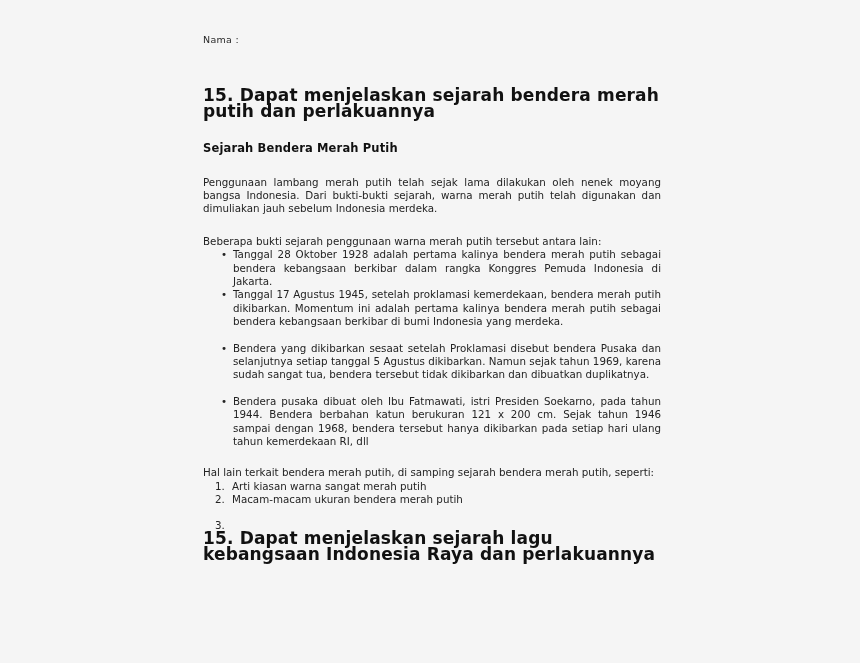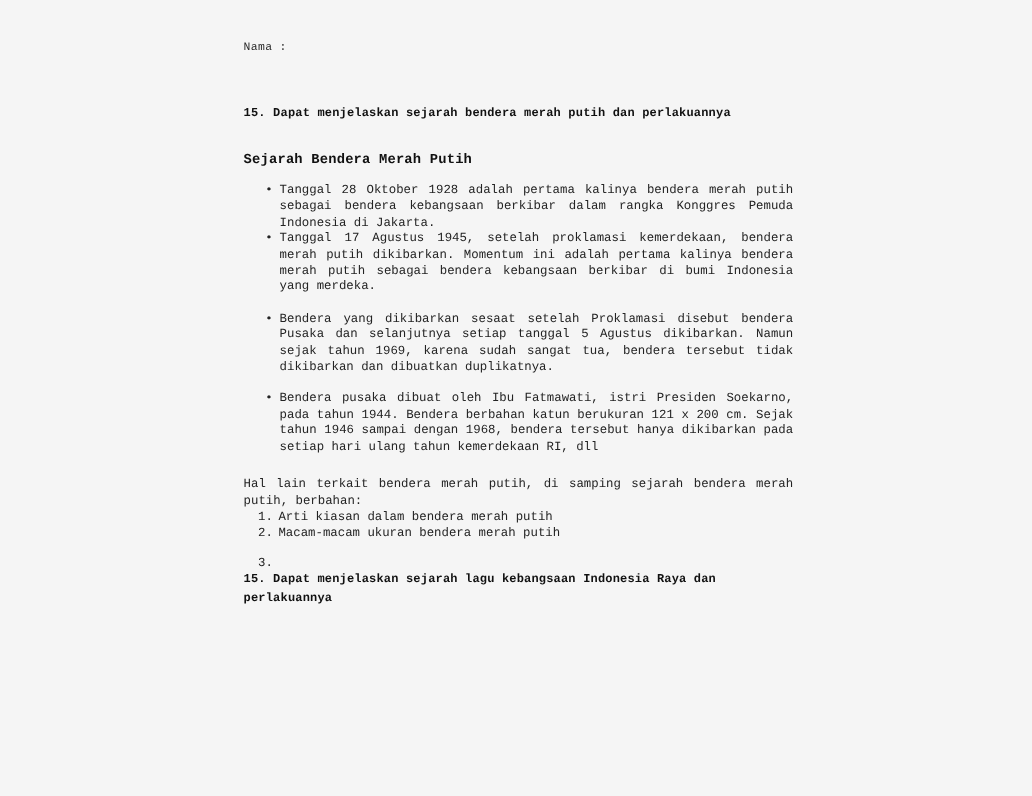--- a/index.html
+++ b/index.html
@@ -13,42 +13,41 @@
     font-family: "DejaVu Sans", sans-serif;
     color: #222222;
     overflow: hidden;
   }
 
   .page {
     position: relative;
     width: 756px;
     height: 663px;
     box-sizing: border-box;
-    font-family: Liberation Mono, monospace;
   }
 
   .content {
     position: absolute;
     left: 203px;
     top: 33px;
     width: 458px;
   }
 
   .nama-line {
     font-size: 9.5px;
     line-height: 13px;
     letter-spacing: 0.3px;
     color: #2a2a2a;
     margin: 0 0 0 0;
   }
 
   .spacer-top { height: 42px; }
 
   h2.section-heading {
-    font-size: 10px;
+    font-size: 17px;
     font-weight: bold;
     line-height: 15.5px;
     margin: 0;
     letter-spacing: 0.15px;
     color: #111111;
   }
 
   h3.sub-heading {
     font-size: 11.5px;
     font-weight: bold;
@@ -145,21 +144,23 @@
   <div class="content">
 
     <div class="nama-line">Nama :</div>
 
     <div class="spacer-top"></div>
 
     <h2 class="section-heading">15. Dapat menjelaskan sejarah bendera merah putih dan perlakuannya</h2>
 
     <h3 class="sub-heading">Sejarah Bendera Merah Putih</h3>
 
+    <p class="body-par">Penggunaan lambang merah putih telah sejak lama dilakukan oleh nenek moyang bangsa Indonesia. Dari bukti-bukti sejarah, warna merah putih telah digunakan dan dimuliakan jauh sebelum Indonesia merdeka.</p>
 
+    <p class="body-par">Beberapa bukti sejarah penggunaan warna merah putih tersebut antara lain:</p>
 
     <ul class="bullet-list">
       <li>
         <span class="bullet-dot">•</span>
         <span>Tanggal 28 Oktober 1928 adalah pertama kalinya bendera merah putih sebagai bendera kebangsaan berkibar dalam rangka Konggres Pemuda Indonesia di Jakarta.</span>
       </li>
       <li>
         <span class="bullet-dot">•</span>
         <span>Tanggal 17 Agustus 1945, setelah proklamasi kemerdekaan, bendera merah putih dikibarkan. Momentum ini adalah pertama kalinya bendera merah putih sebagai bendera kebangsaan berkibar di bumi Indonesia yang merdeka.</span>
       </li>
@@ -167,26 +168,26 @@
         <span class="bullet-dot">•</span>
         <span>Bendera yang dikibarkan  sesaat setelah  Proklamasi disebut bendera Pusaka dan selanjutnya setiap tanggal 5  Agustus  dikibarkan. Namun sejak tahun 1969, karena sudah sangat tua, bendera tersebut tidak dikibarkan dan dibuatkan duplikatnya.</span>
       </li>
       <li class="gap">
         <span class="bullet-dot">•</span>
         <span>Bendera pusaka dibuat oleh Ibu Fatmawati, istri Presiden Soekarno, pada tahun 1944. Bendera berbahan katun berukuran 121 x 200 cm. Sejak tahun 1946 sampai dengan 1968, bendera tersebut hanya dikibarkan pada setiap hari ulang tahun kemerdekaan RI, dll</span>
       </li>
     </ul>
 
 
-    <p class="body-par tight">Hal lain terkait bendera merah putih, di samping sejarah bendera merah putih, berbahan:</p>
+    <p class="body-par tight">Hal lain terkait bendera merah putih, di samping sejarah bendera merah putih, seperti:</p>
 
     <ol class="num-list">
       <li>
         <span class="num-marker">1.</span>
-        <span>Arti kiasan dalam bendera merah putih</span>
+        <span>Arti kiasan warna sangat merah putih</span>
       </li>
       <li>
         <span class="num-marker">2.</span>
         <span>Macam-macam ukuran bendera merah putih</span>
       </li>
       <li class="gap">
         <span class="num-marker">3.</span>
       </li>
     </ol>
 

